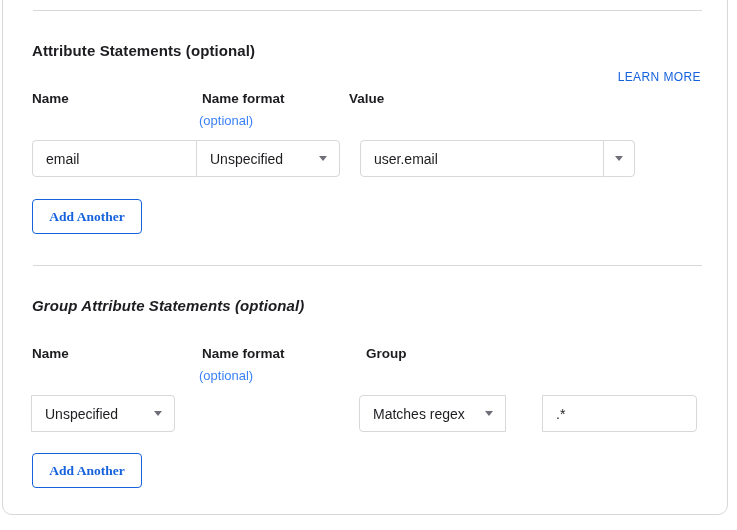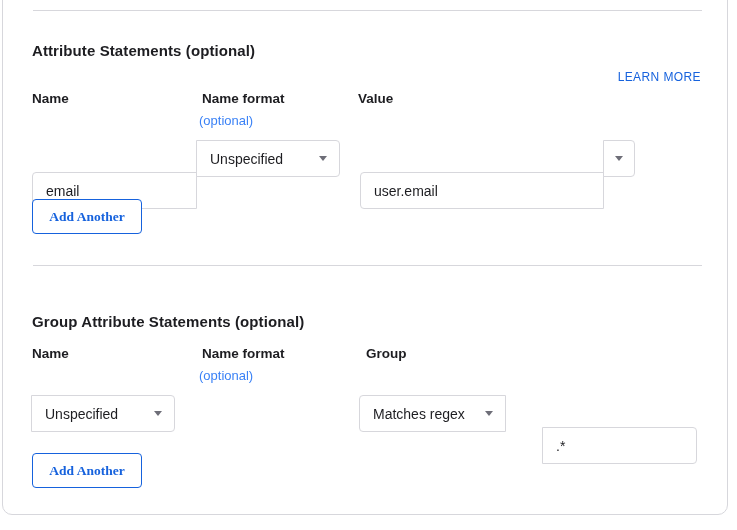--- a/index.html
+++ b/index.html
@@ -29,21 +29,21 @@
   .col-label{
     position:absolute;font-size:13.5px;font-weight:bold;color:#1d1d21;line-height:16px;text-align:center;
   }
   .col-sub{
     position:absolute;font-size:13px;color:#3b82f6;line-height:16px;
   }
   .ctl-row{position:absolute;display:flex;}
   .tinput{
     box-sizing:border-box;height:37px;border:1px solid #d7d7dc;background:#fff;
     font-family:"Liberation Sans", sans-serif;font-size:14px;color:#1d1d21;
-    padding:0 13px;outline:none;margin-top:32px;
+    padding:0 13px;outline:none;
   }
   .rad-l{border-radius:4px 0 0 4px;}
   .rad-r{border-radius:0 4px 4px 0;}
   .joined{margin-left:-1px;}
   .fakeselect{
     box-sizing:border-box;height:37px;border:1px solid #d7d7dc;background:#fff;
     display:flex;align-items:center;justify-content:space-between;
     font-size:14px;color:#1d1d21;padding:0 12px 0 13px;cursor:pointer;
   }
   .caret{
@@ -70,42 +70,42 @@
 
 <div class="divider" style="top:10px;"></div>
 
 <div class="section-title" style="top:42px;">Attribute Statements (optional)</div>
 
 <a class="learn-more" style="top:42px;margin-top:28px;">LEARN MORE</a>
 
 <div class="col-label" style="left:32px;top:91px;">Name</div>
 <div class="col-label" style="left:202px;top:91px;">Name format</div>
 <div class="col-sub" style="left:199px;top:113px;">(optional)</div>
-<div class="col-label" style="left:358px;top:91px;">Value</div>
+<div class="col-label" style="left:349px;top:91px;">Value</div>
 
 <div class="ctl-row" style="left:32px;top:140px;">
   <input class="tinput rad-l" style="width: 165px;" value="email">
   <div class="fakeselect rad-r joined" style="width:144px;">
     <span>Unspecified</span>
     <span class="caret"></span>
   </div>
 </div>
 
 <div class="ctl-row" style="left:360px;top:140px;">
   <input class="tinput rad-l" style="width: 244px;" value="user.email">
   <button class="dd-btn rad-r joined">
     <span class="caret"></span>
   </button>
 </div>
 
 <button class="add-btn" style="top:199px;">Add Another</button>
 
 <div class="divider" style="top:265px;"></div>
 
-<div class="section-title" style="top:313px;">Group Attribute Statements (optional)</div>
+<div class="section-title" style="top:297px;font-style:italic;">Group Attribute Statements (optional)</div>
 
 <div class="col-label" style="left:32px;top:346px;">Name</div>
 <div class="col-label" style="left:202px;top:346px;">Name format</div>
 <div class="col-sub" style="left:199px;top:368px;">(optional)</div>
 <div class="col-label" style="left:366px;top:346px;">Group</div>
 
 <div class="ctl-row" style="left:32px;top:395px;">
   <div class="fakeselect rad-r joined" style="width:144px;">
     <span>Unspecified</span>
     <span class="caret"></span>

